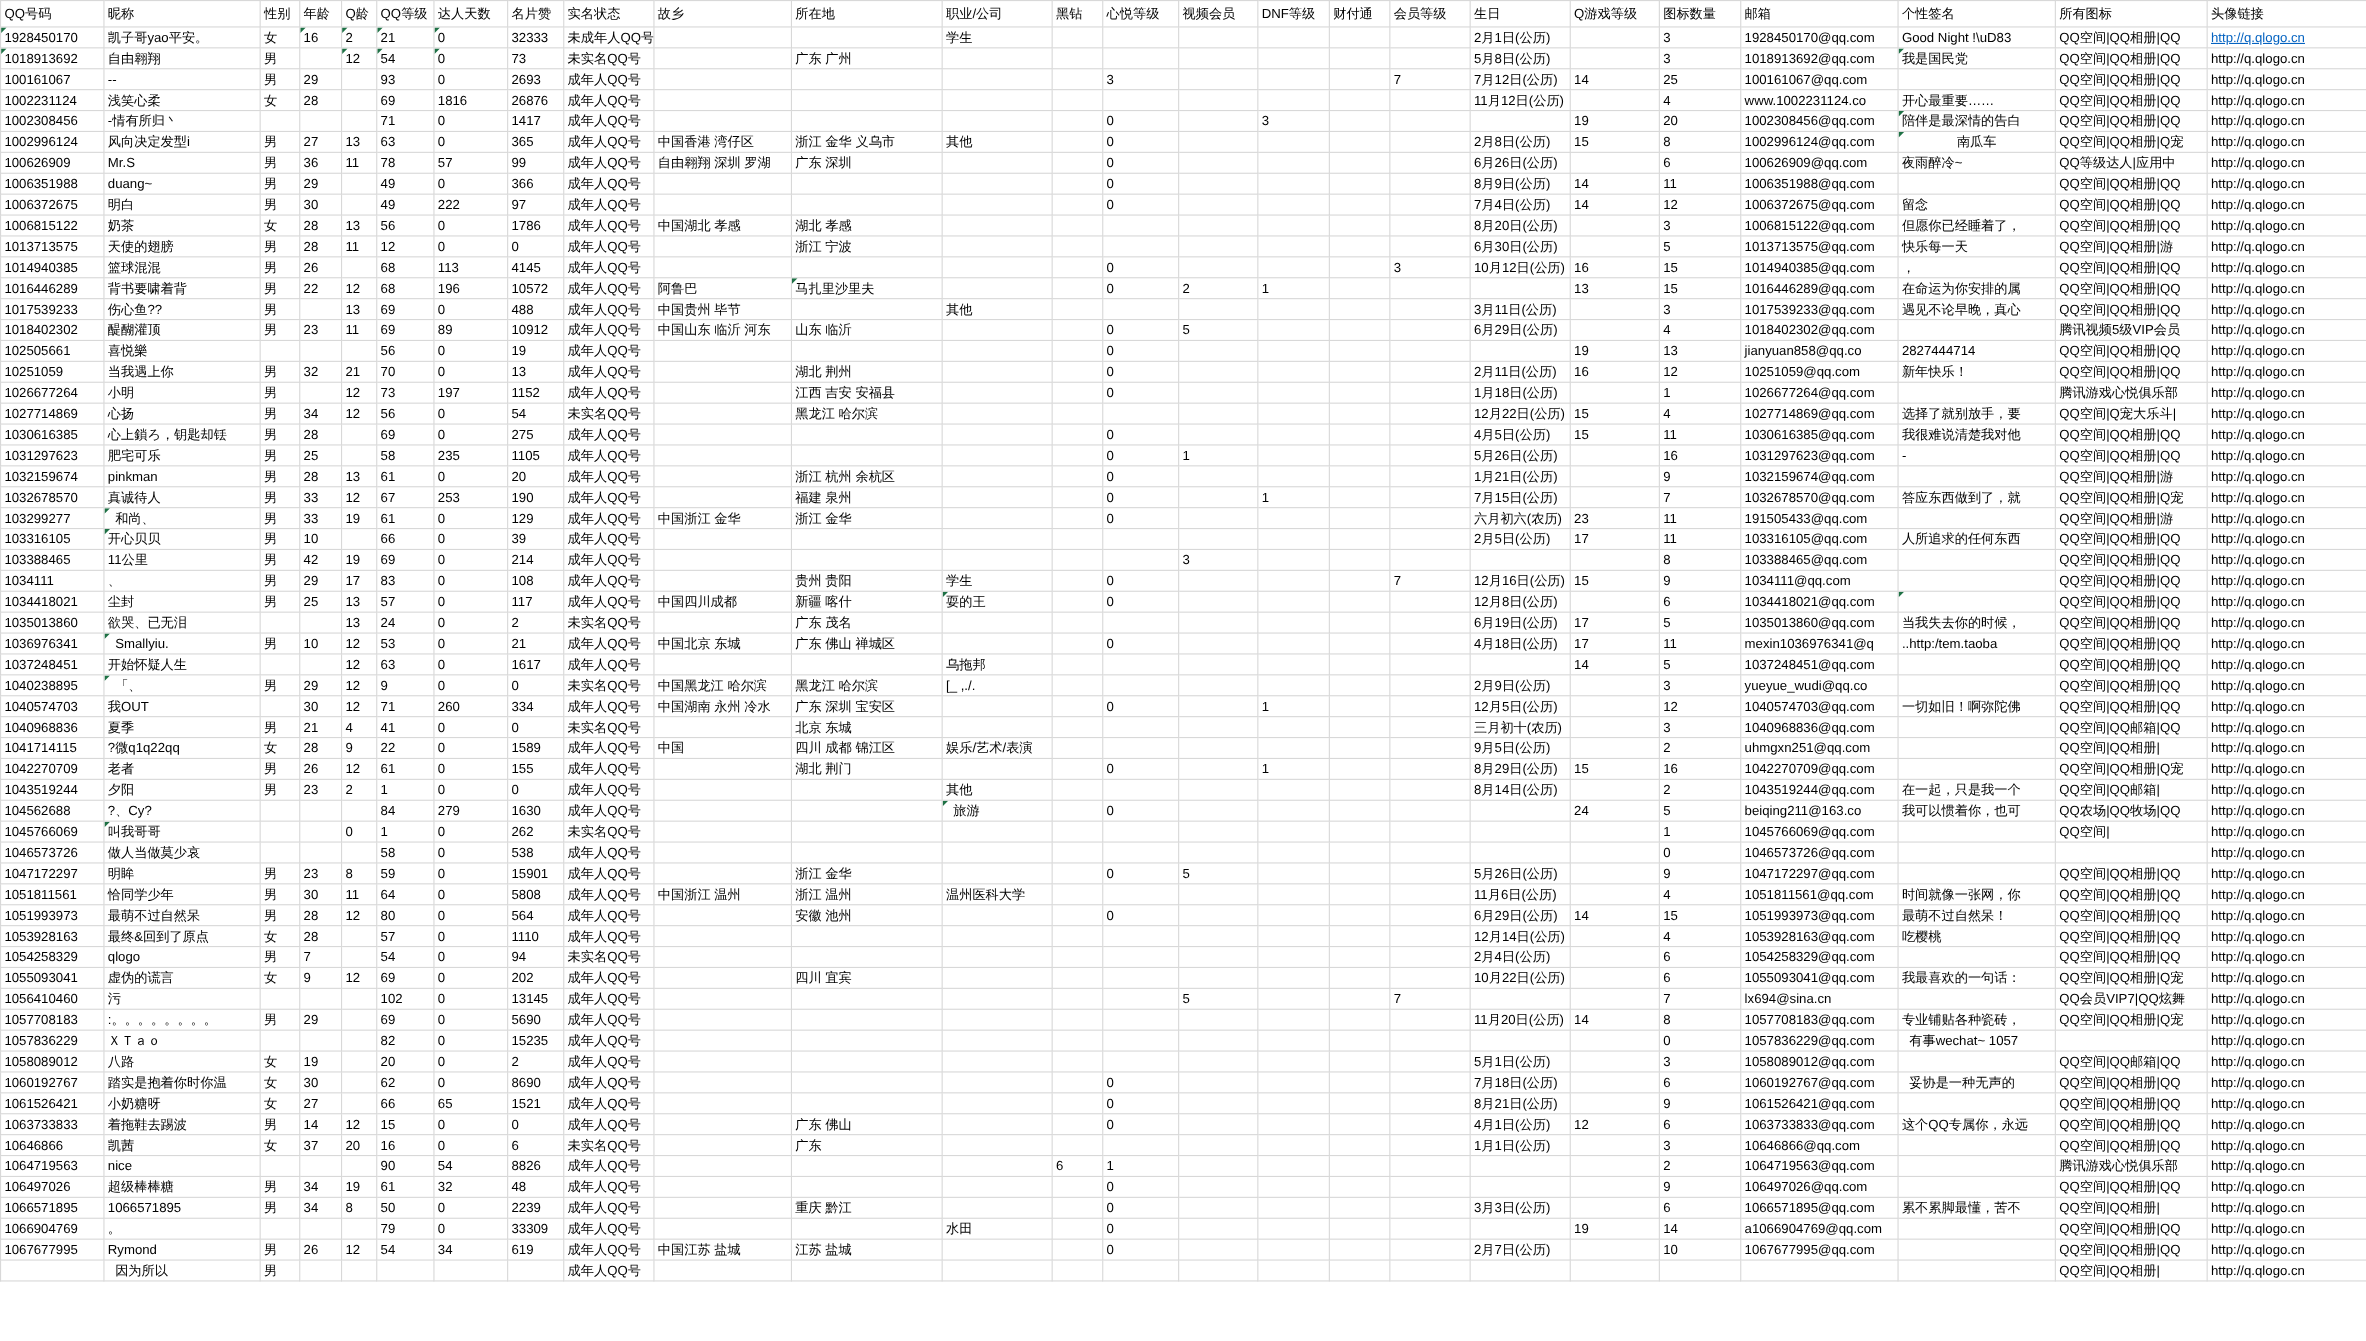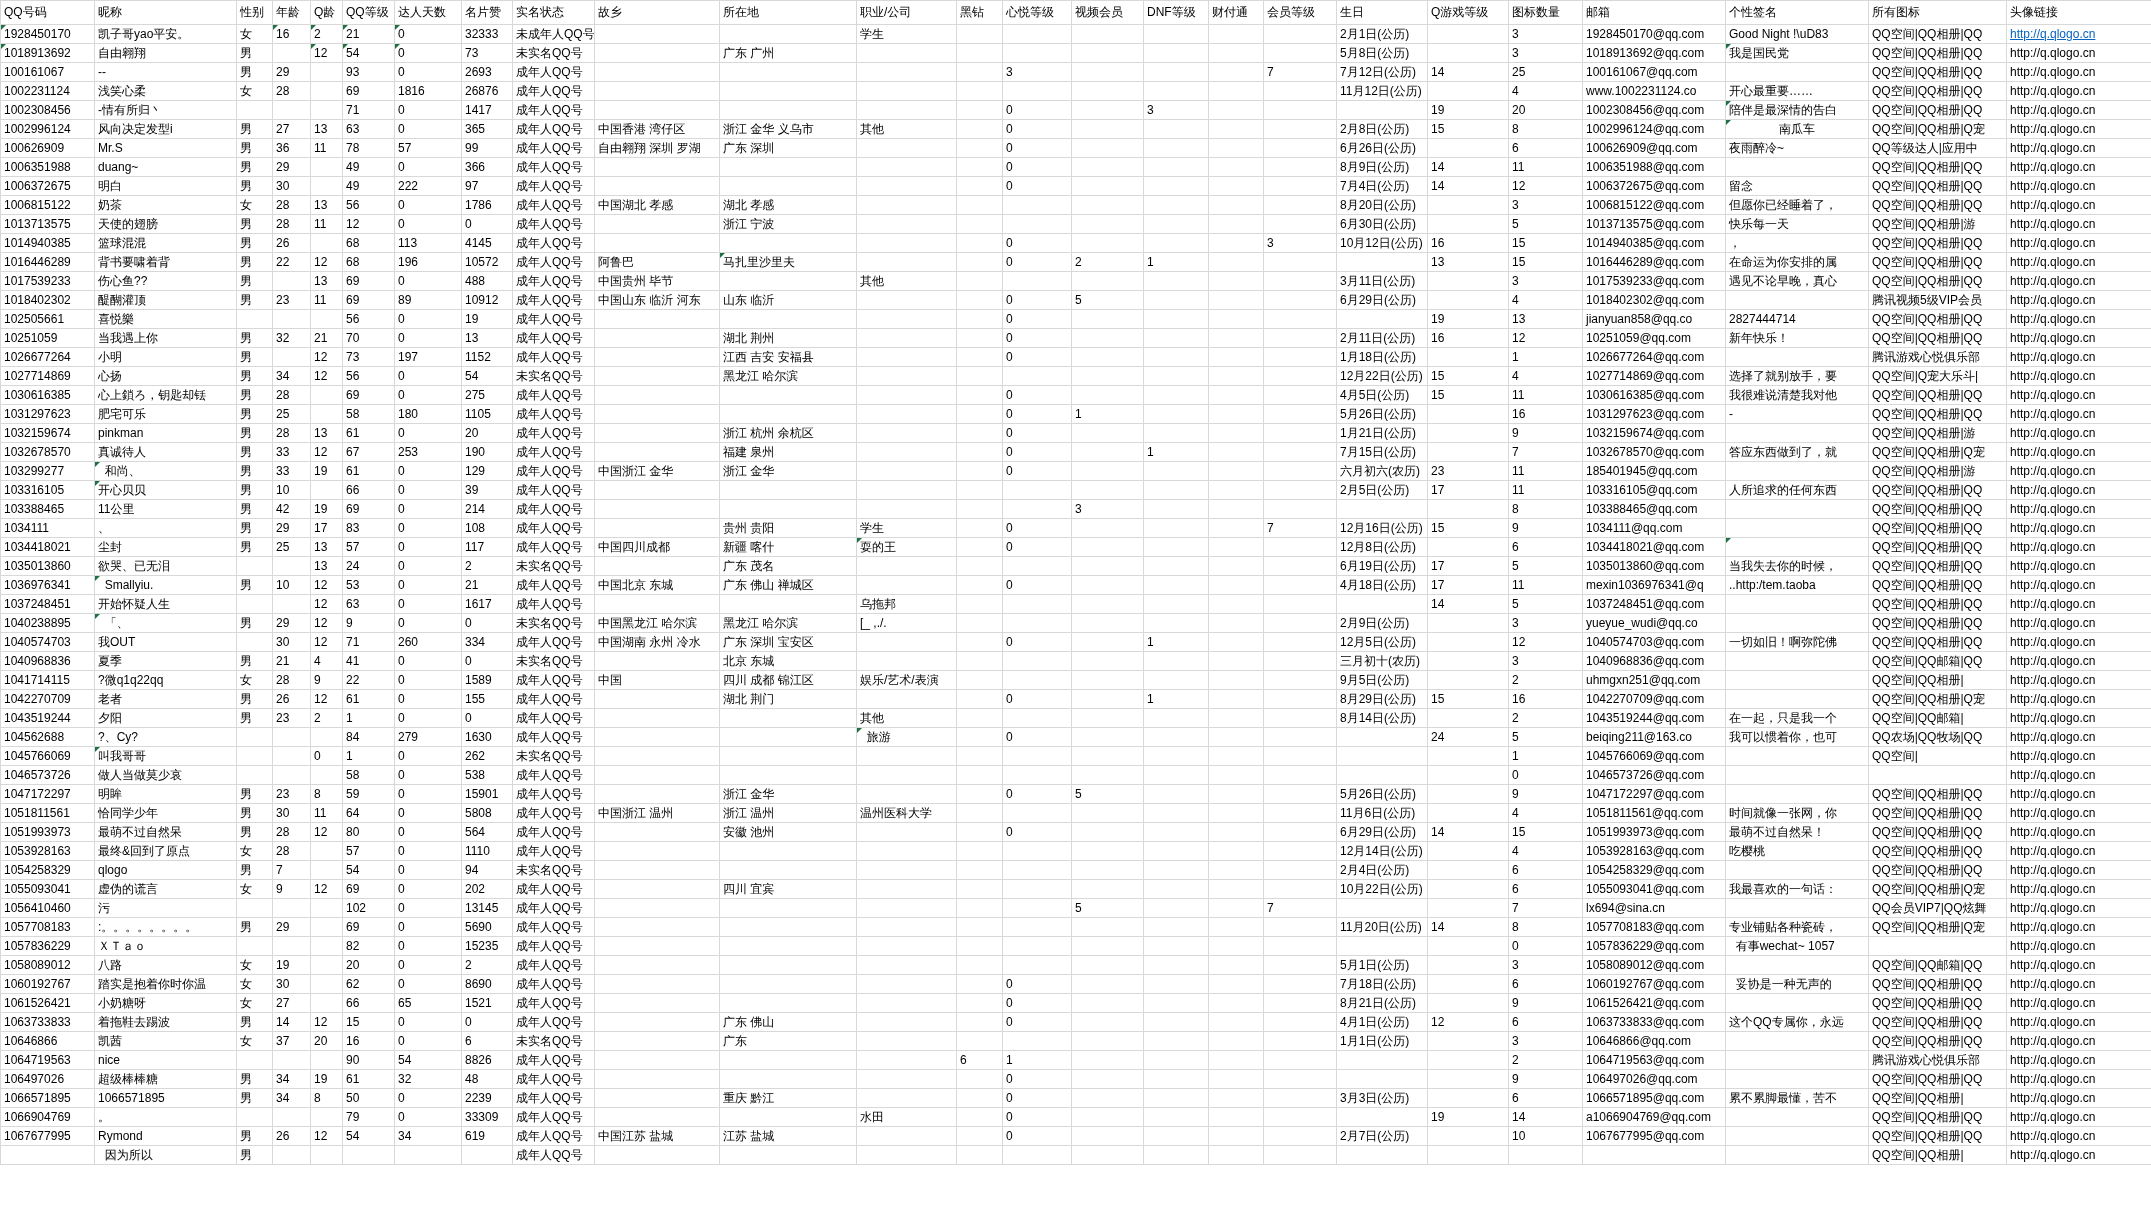--- a/index.html
+++ b/index.html
@@ -627,21 +627,21 @@
         <td>QQ空间|QQ相册|QQ</td>
         <td>http://q.qlogo.cn</td>
       </tr>
       <tr>
         <td>1031297623</td>
         <td>肥宅可乐</td>
         <td>男</td>
         <td>25</td>
         <td></td>
         <td>58</td>
-        <td>180</td>
+        <td>235</td>
         <td>1105</td>
         <td>成年人QQ号</td>
         <td></td>
         <td></td>
         <td></td>
         <td></td>
         <td>0</td>
         <td>1</td>
         <td></td>
         <td></td>
@@ -723,21 +723,21 @@
         <td></td>
         <td></td>
         <td>0</td>
         <td></td>
         <td></td>
         <td></td>
         <td></td>
         <td>六月初六(农历)</td>
         <td>23</td>
         <td>11</td>
-        <td>185401945@qq.com</td>
+        <td>191505433@qq.com</td>
         <td></td>
         <td>QQ空间|QQ相册|游</td>
         <td>http://q.qlogo.cn</td>
       </tr>
       <tr>
         <td>103316105</td>
         <td>开心贝贝<span class="gc"></span></td>
         <td>男</td>
         <td>10</td>
         <td></td>

